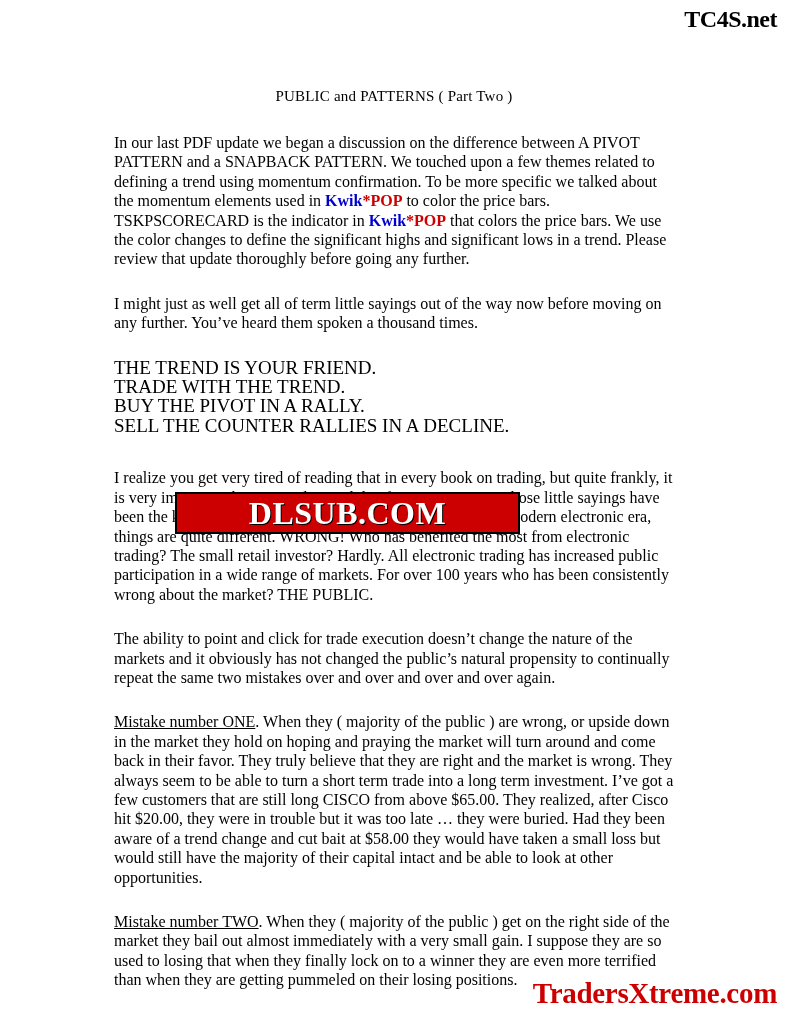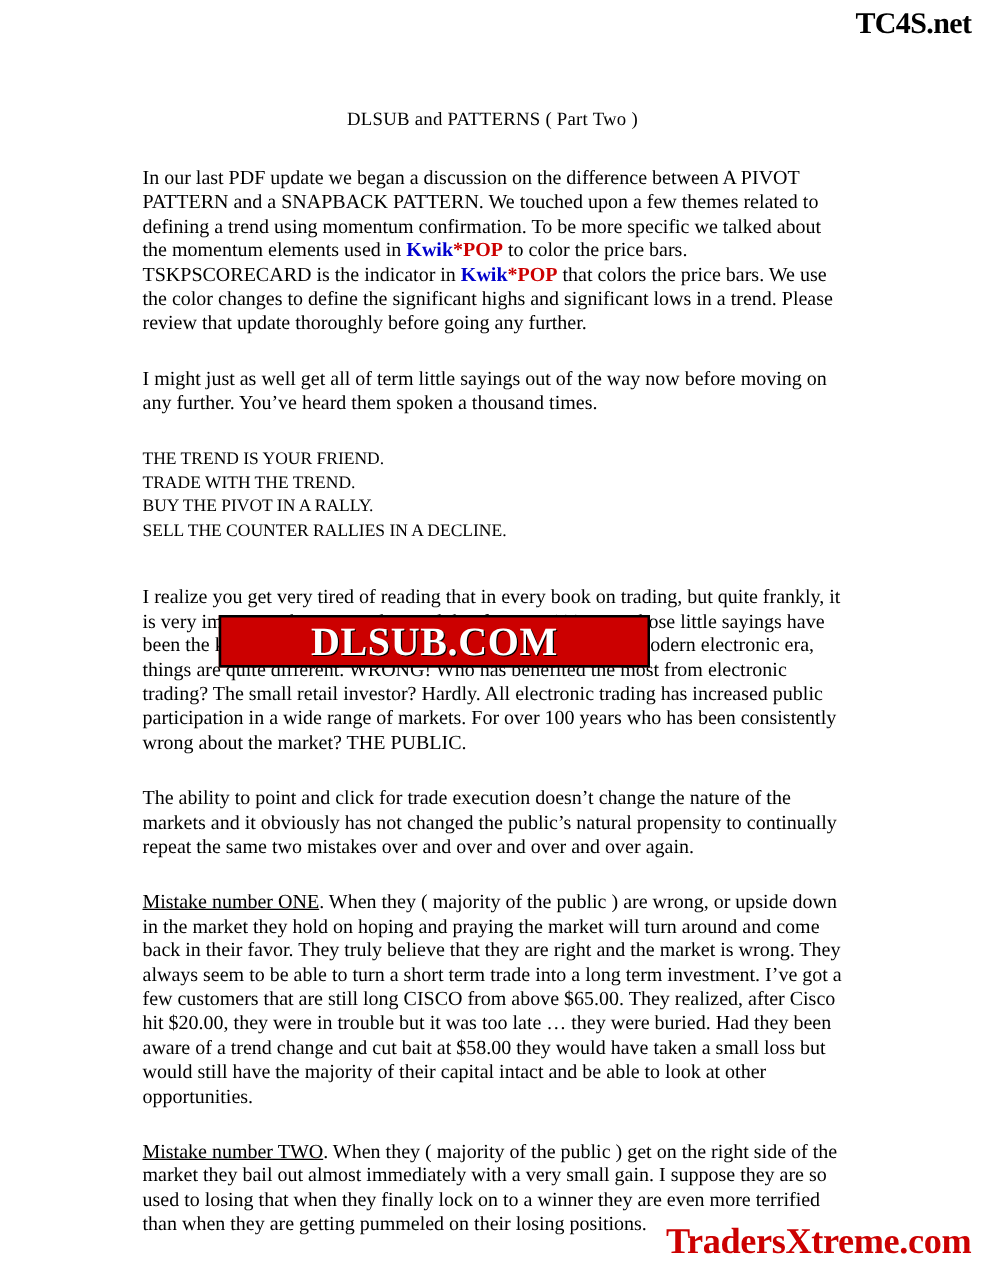--- a/index.html
+++ b/index.html
@@ -53,21 +53,21 @@
     margin: 0 0 28px 0;
     letter-spacing: 0.2px;
   }
   p.para {
     font-size: 16px;
     line-height: 19.4px;
     margin: 0 0 19px 0;
     text-align: left;
   }
   .sayings {
-    font-size: 14px;
+    font-size: 19px;
     line-height: 19.4px;
     margin: 0 0 19px 0;
   }
   .sayings div {
     white-space: nowrap;
   }
   .u {
     text-decoration: underline;
   }
   .kwik {
@@ -110,21 +110,21 @@
 </style>
 </head>
 <body>
 
 <div class="page">
 
   <div class="brand-top">TC4S.net</div>
 
   <div class="doc">
 
-    <div class="doc-title">DLSUB and PATTERNS ( Part Two )</div>
+    <div class="doc-title">PUBLIC and PATTERNS ( Part Two )</div>
 
     <p class="para"><span>In our last PDF update we began a discussion on the difference between A PIVOT PATTERN and a SNAPBACK PATTERN. We touched upon a few themes related to defining a trend using momentum confirmation. To be more specific we talked about the momentum elements used in </span><span class="kwik">Kwik</span><span class="star">*</span><span class="pop">POP</span><span> to color the price bars. TSKPSCORECARD is the indicator in </span><span class="kwik">Kwik</span><span class="star">*</span><span class="pop">POP</span><span> that colors the price bars. We use the color changes to define the significant highs and significant lows in a trend. Please review that update thoroughly before going any further.</span></p>
 
     <div class="spacer-sm"></div>
 
     <p class="para">I might just as well get all of term little sayings out of the way now before moving on any further. You’ve heard them spoken a thousand times.</p>
 
     <div class="spacer-sm"></div>
 
     <div class="sayings">

